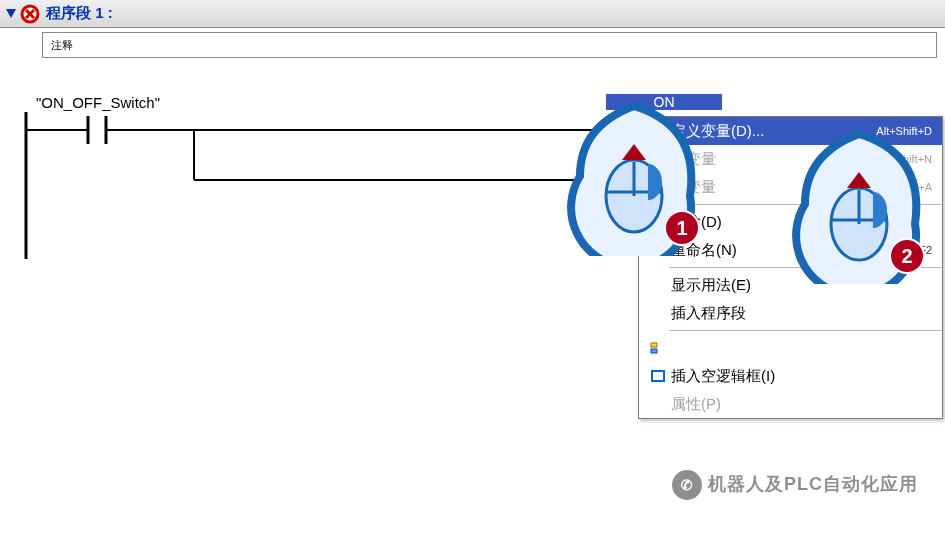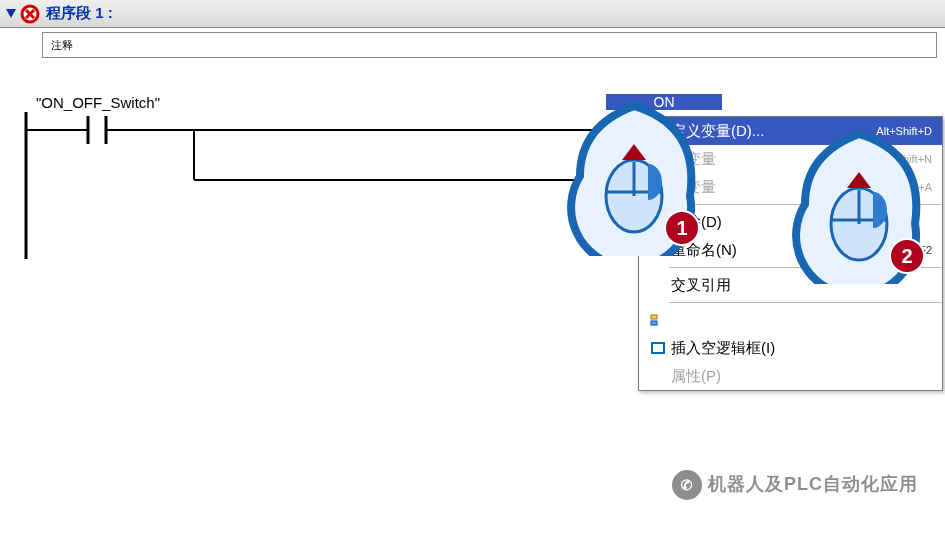--- a/index.html
+++ b/index.html
@@ -197,21 +197,25 @@
     <span class="lbl">删除(D)</span>
   </div>
   <div class="menu-row">
     <span class="icon-slot"></span>
     <span class="lbl">重命名(N)</span>
     <span class="shortcut">F2</span>
   </div>
   <div class="sep"></div>
   <div class="menu-row">
     <span class="icon-slot"></span>
-    <span class="lbl">交叉引用</span>
+    <span class="lbl">显示用法(E)</span>
+  </div>
+  <div class="menu-row">
+    <span class="icon-slot"></span>
+    <span class="lbl">插入程序段</span>
   </div>
   <div class="sep"></div>
   <div class="menu-row">
     <span class="icon-slot">
       <svg width="16" height="14">
           <rect x="1" y="2" width="6" height="4" fill="#ffcf40" stroke="#a07000"></rect>
           <rect x="1" y="8" width="6" height="4" fill="#5aa0ff" stroke="#0044aa"></rect>
         </svg>
     </span>
   </div>

